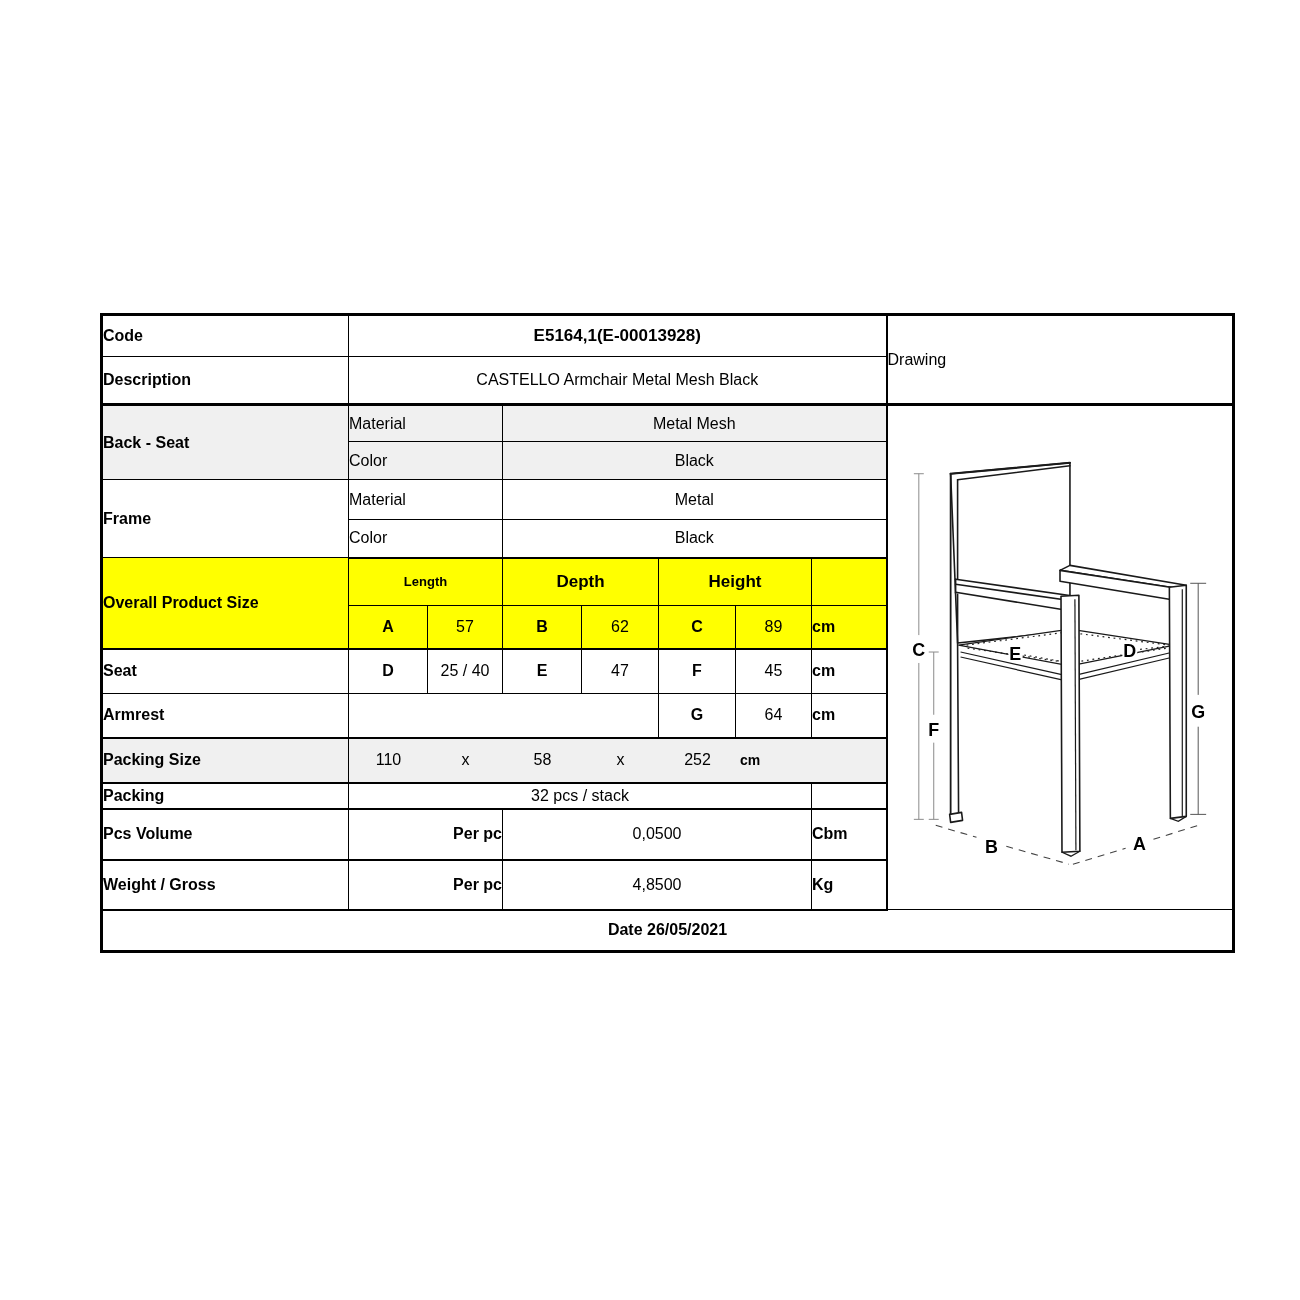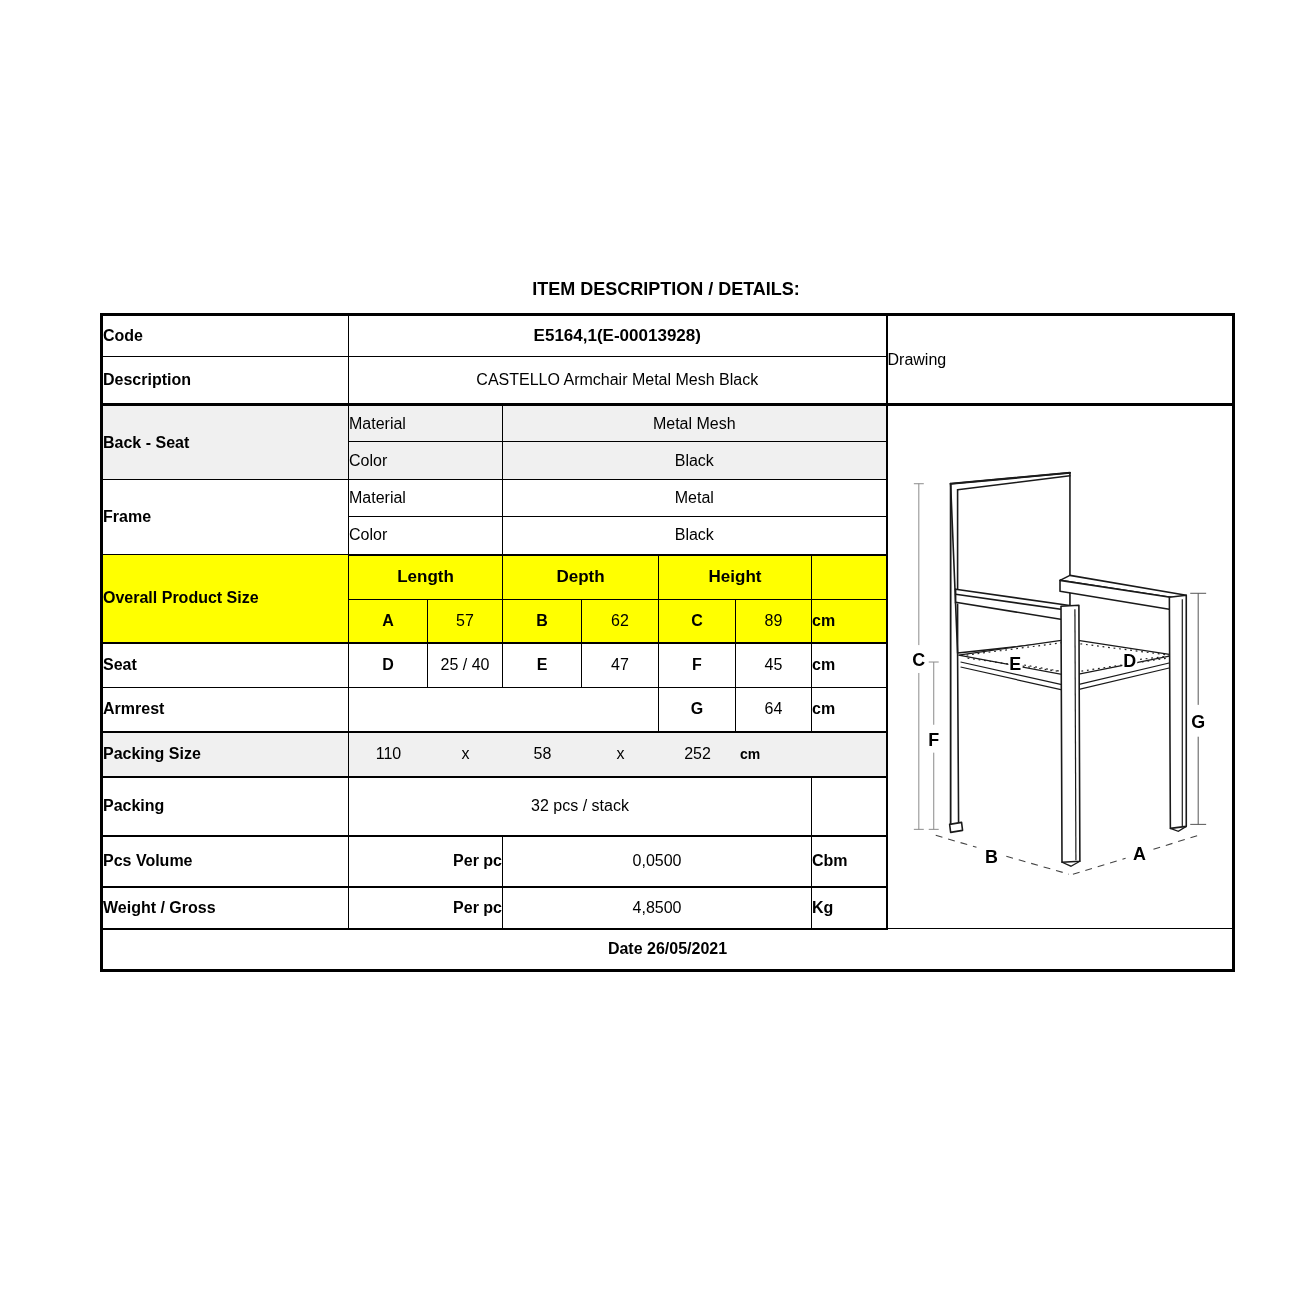--- a/index.html
+++ b/index.html
@@ -37,21 +37,20 @@
   .dimline-d{fill:none;stroke:#444;stroke-width:1.1;stroke-dasharray:7 6;}
   .dimtxt{font-family:"Liberation Sans",sans-serif;font-size:18px;font-weight:bold;fill:#000;}
   .seattxt{font-family:"Liberation Sans",sans-serif;font-size:18px;font-weight:bold;fill:#000;
            paint-order:stroke;stroke:#fff;stroke-width:4px;}
 </style>
 </head>
 <body>
 
 <div class="canvas">
 
-  <div class="doc-title">ITEM DESCRIPTION / DETAILS:</div>
 
   <table class="spec">
     <colgroup>
       <col style="width:247px">
         <col style="width:79px">
         <col style="width:75px">
         <col style="width:79px">
       <col style="width:77px">
         <col style="width:77px">
         <col style="width:76px">
@@ -145,21 +144,21 @@
       <td colspan="5" class="ctr">Metal</td>
     </tr>
 
     <tr style="height:38px">
       <td colspan="2" class="sub bb2">Color</td>
       <td colspan="5" class="ctr bb2">Black</td>
     </tr>
 
     <tr style="height:45px">
       <td rowspan="2" class="lbl yellow bb2">Overall Product Size</td>
-      <td colspan="2" class="yellow ctr" style="font-weight:bold;font-size:17px">Length</td>
+      <td colspan="2" class="yellow ctr" style="font-weight:bold;font-size:13px">Length</td>
       <td colspan="2" class="yellow ctr" style="font-weight:bold;font-size:17px">Depth</td>
       <td colspan="2" class="yellow ctr" style="font-weight:bold;font-size:17px">Height</td>
       <td class="yellow"></td>
     </tr>
 
     <tr style="height:43px">
       <td class="yellow dimk bb2">A</td>
       <td class="yellow ctr bb2">57</td>
       <td class="yellow dimk bb2">B</td>
       <td class="yellow ctr bb2">62</td>
@@ -195,34 +194,34 @@
           <span>x</span>
           <span>58</span>
           <span>x</span>
           <span>252</span>
           <span class="unit-in">cm</span>
           <span></span>
         </div>
       </td>
     </tr>
 
-    <tr style="height:59px">
+    <tr style="height:26px">
       <td class="lbl-sm bb2">Packing</td>
       <td colspan="6" class="ctr bb2">32 pcs / stack</td>
       <td class="bb2"></td>
     </tr>
 
     <tr style="height:51px">
       <td class="lbl-sm bb2">Pcs Volume</td>
       <td colspan="2" class="perpc bb2">Per pc</td>
       <td colspan="4" class="ctr bb2">0,0500</td>
       <td class="unit bb2">Cbm</td>
     </tr>
 
-    <tr style="height:42px">
+    <tr style="height:50px">
       <td class="lbl-sm bb2">Weight / Gross</td>
       <td colspan="2" class="perpc bb2">Per pc</td>
       <td colspan="4" class="ctr bb2">4,8500</td>
       <td class="unit bb2">Kg</td>
     </tr>
 
     <tr style="height:42px">
       <td colspan="9" class="date-cell">Date 26/05/2021</td>
     </tr>
   </tbody>

